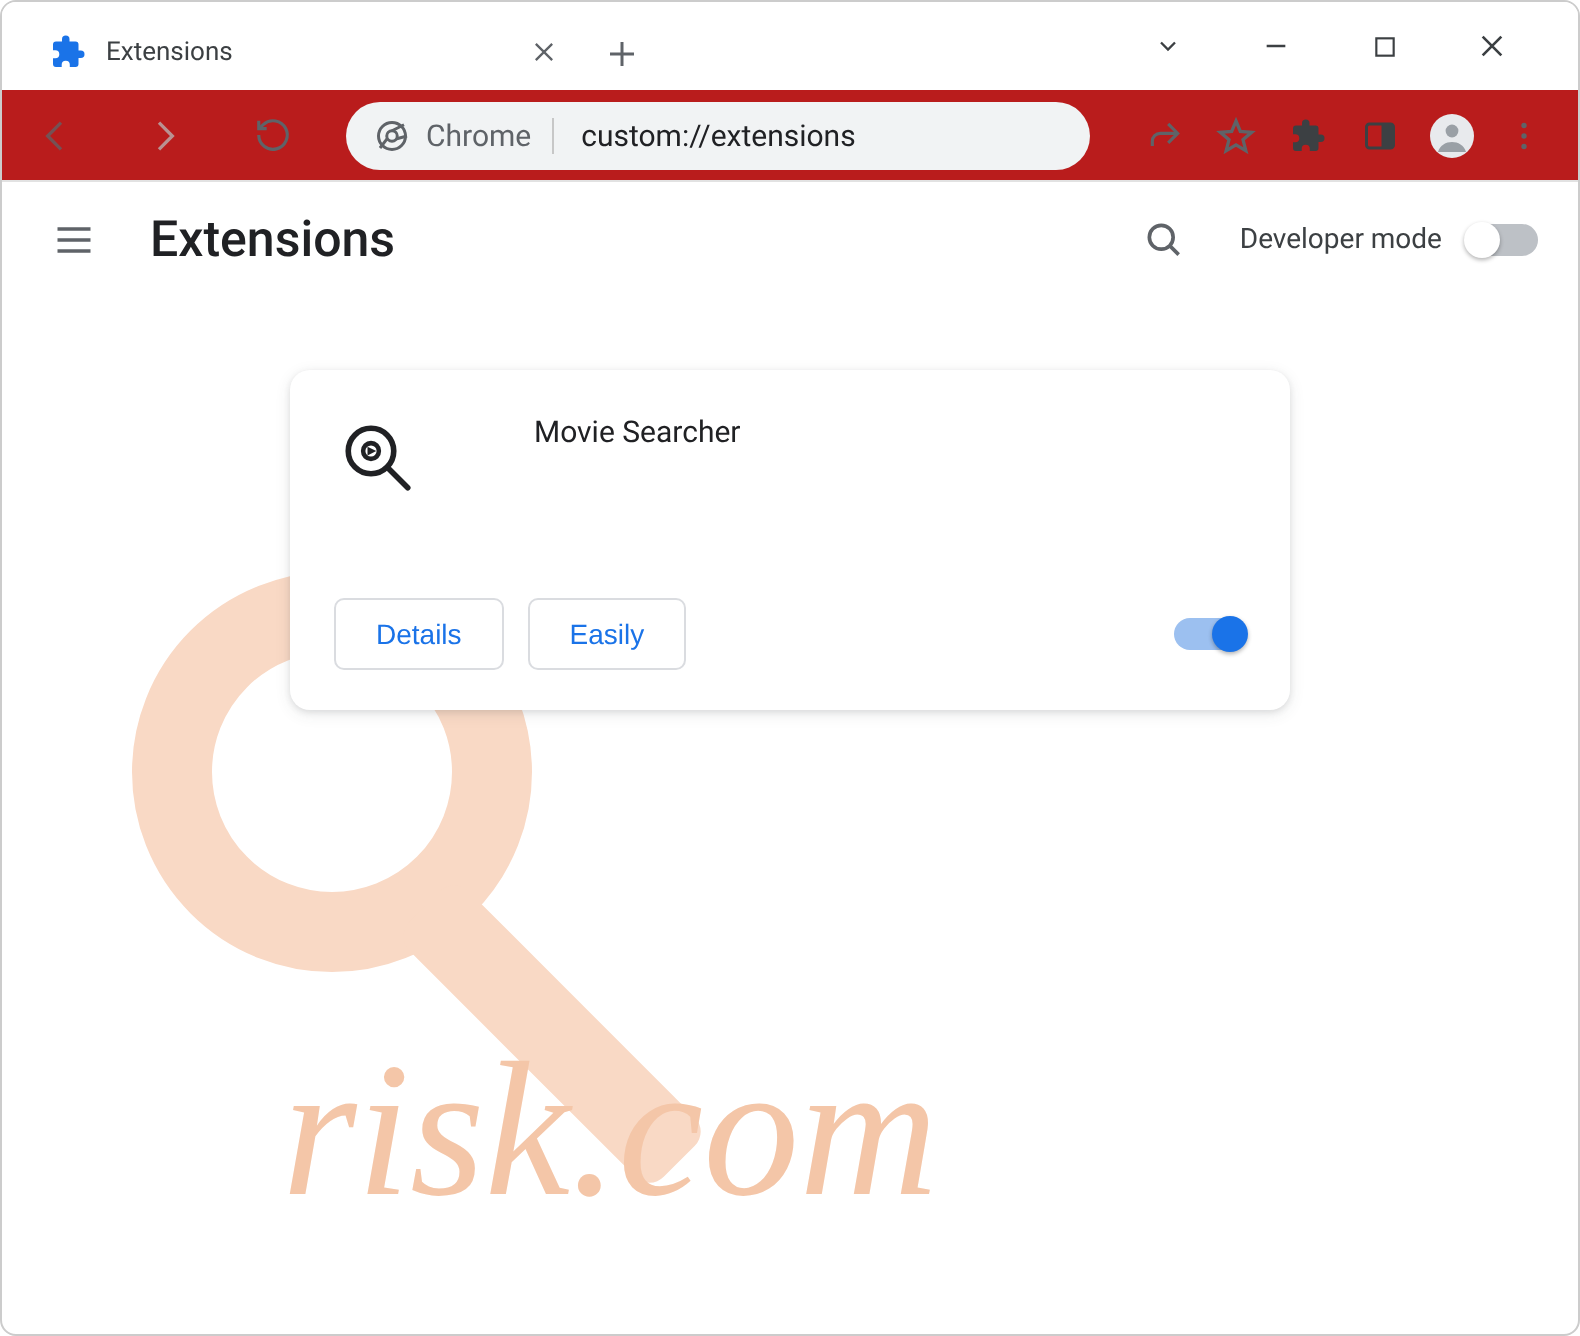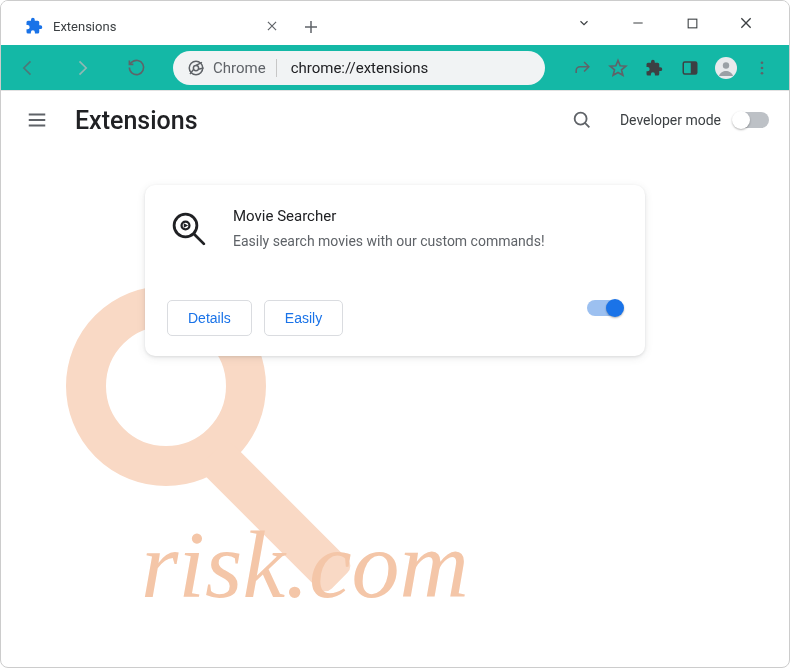--- a/index.html
+++ b/index.html
@@ -115,21 +115,21 @@
   
   .address-row {
     height: 46px;
     display: flex;
     align-items: center;
     padding: 0 10px;
     gap: 20px;
     border-bottom: 1px solid #e2e2e2;
     position: relative;
     z-index: 2;
-    background: #14b8a6;
+    background: #b91c1c;
   }
   .nav-btn {
     width: 34px; height: 34px;
     display: flex; align-items: center; justify-content: center;
     color: #5f6368;
     border-radius: 50%;
   }
   .nav-btn.disabled { opacity: .75; }
   .omnibox {
     flex: 1;
@@ -223,28 +223,28 @@
     position: relative;
     z-index: 3;
   }
   .card-top { display: flex; gap: 22px; }
   .ext-icon {
     width: 44px; height: 44px;
     color: #202124;
     display: flex; align-items: center; justify-content: center;
     flex-shrink: 0;
   }
-  .ext-info { flex: 1; }
+  .ext-info { flex: 1; margin-left: 34px; }
   .ext-name { font-size: 15px; color: #202124; margin-bottom: 6px; }
   .ext-desc { font-size: 14px; color: #5f6368; line-height: 1.5; }
   .card-bottom {
     margin-top: 48px;
     display: flex;
     gap: 12px;
-    align-items: flex-start;
+    align-items: center;
   }
   .outline-btn {
     height: 36px;
     padding: 0 20px;
     border: 1px solid #dadce0;
     background: #fff;
     border-radius: 5px;
     color: #1a73e8;
     font-size: 14px;
     font-weight: 500;
@@ -326,21 +326,21 @@
   </div>
   <div class="omnibox">
     <span class="omni-chrome-icon">
       <svg viewBox="0 0 24 24" width="18" height="18" fill="none" stroke="#5f6368" stroke-width="2">
           <circle cx="12" cy="12" r="9"></circle>
           <circle cx="12" cy="12" r="3.5"></circle>
           <path d="M12 8.5l8-4M8.8 13.8L4 20M15.2 13.8L22 12"></path>
         </svg>
     </span>
     <span class="omni-chrome-label">Chrome</span>
-    <span class="omni-url">chrome://extensions</span>
+    <span class="omni-url">custom://extensions</span>
   </div>
   <div class="toolbar-icons">
     <div class="nav-btn">
       <svg viewBox="0 0 24 24" width="19" height="19" stroke="#5f6368" stroke-width="2" fill="none">
           <path d="M14 5l6 6-6 6"></path>
           <path d="M20 11H9a5 5 0 0 0-5 5v3"></path>
         </svg>
     </div>
     <div class="nav-btn">
       <svg viewBox="0 0 24 24" width="20" height="20" stroke="#5f6368" stroke-width="2" fill="none">
@@ -403,21 +403,20 @@
         <div class="ext-icon">
           <svg viewBox="0 0 48 48" width="42" height="42" fill="none" stroke="#202124" stroke-width="3.2">
             <circle cx="20" cy="20" r="13"></circle>
             <path d="M30 30l11 11" stroke-linecap="round"></path>
             <circle cx="20" cy="20" r="4.5" stroke-width="2.6"></circle>
             <path d="M18 17.5l5 2.5-5 2.5z" fill="#202124" stroke="none"></path>
           </svg>
         </div>
         <div class="ext-info">
           <div class="ext-name">Movie Searcher</div>
-          <div class="ext-desc">Easily search movies with our custom commands!</div>
         </div>
       </div>
       <div class="card-bottom">
         <button class="outline-btn">Details</button>
         <button class="outline-btn">Easily</button>
         <div class="toggle on">
             <div class="knob"></div>
           </div>
       </div>
     </div>

